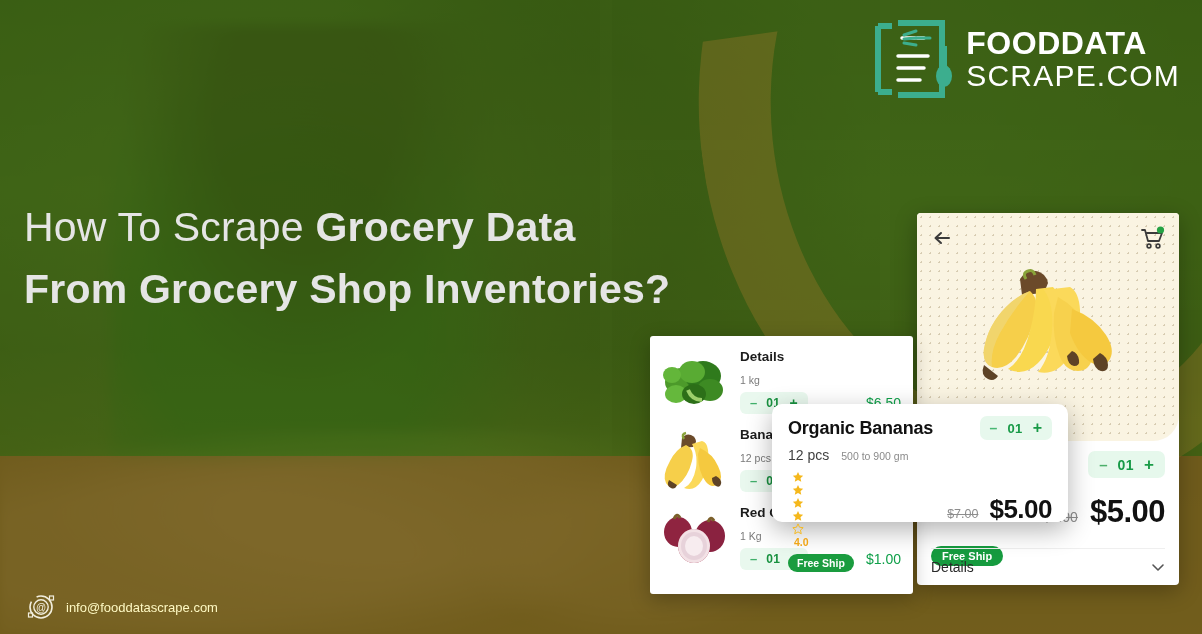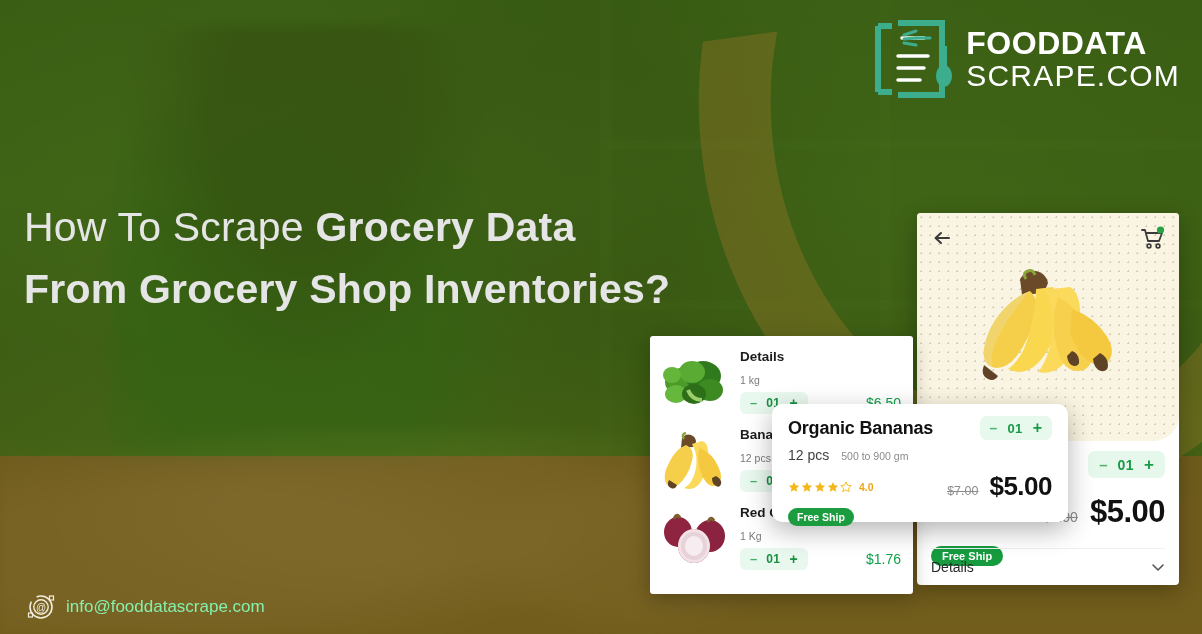--- a/index.html
+++ b/index.html
@@ -79,21 +79,21 @@
 
   
   .headline { position:absolute; left:24px; top:196px; }
   .hl-row { color:#e5e5e5; font-size:41px; line-height:62px; letter-spacing:.2px; white-space:nowrap; }
   .hl-light { font-weight:400; }
   .hl-bold { font-weight:bold; }
 
   
   .footer { position:absolute; left:26px; bottom:12px; display:flex; align-items:center; gap:24px; }
   .f-item { display:flex; align-items:center; gap:10px; }
-  .f-text { color:#86efac; font-size:17px; }
+  .f-text { color:#fef9c3; font-size:13px; }
   .f-icon { width:30px; height:30px; flex:0 0 auto; }
 
   
   .detail-panel {
     position:absolute; left:917px; top:213px; width:262px; height:372px;
     background:#ffffff; border-radius:4px; overflow:hidden;
     box-shadow:0 6px 22px rgba(0,0,0,.28);
   }
   .dp-hero {
     position:relative; height:228px;
@@ -166,21 +166,21 @@
     background:#e7f8ed; border-radius:7px; display:flex; align-items:center;
     gap:10px; padding:4px 10px;
   }
   .pu-step .m { color:#49b874; font-size:14px; font-weight:bold; line-height:1; }
   .pu-step .q { color:#189a47; font-size:13px; font-weight:bold; letter-spacing:.4px; }
   .pu-step .p { color:#189a47; font-size:16px; font-weight:bold; line-height:1; }
   .pu-meta { display:flex; align-items:baseline; gap:12px; margin-top:7px; }
   .pu-pcs { font-size:14px; color:#3f3f3f; }
   .pu-weight { font-size:10.5px; color:#8b8b8b;text-align:center; }
   .pu-row3 { display:flex; align-items:center; margin-top:8px; }
-  .stars { display:flex; align-items:flex-end; gap:1px; }
+  .stars { display:flex; align-items:center; gap:1px;flex-direction:column; }
   .star { width:12px; height:12px; }
   .rating { font-size:10.5px; color:#f0a515; margin-left:6px; font-weight:bold; }
   .pu-prices { margin-left:auto; display:flex; align-items:baseline; gap:11px; }
   .pu-old { font-size:12.5px; color:#8d8d8d; text-decoration:line-through; }
   .pu-new { font-size:26px; font-weight:bold; color:#111; letter-spacing:-.5px; }
   .pu-badge {
     display:inline-block; background:#1a9c3f; color:#fff; font-size:10.5px; font-weight:bold;
     border-radius:10px; padding:3px 9px; margin-top:6px;
   }
 </style>
@@ -364,21 +364,21 @@
       </div>
       <div class="lc-info">
         <div class="lc-name">Red Onion</div>
         <div class="lc-sub">1 Kg</div>
         <div class="lc-ctrl">
           <div class="lc-step">
             <span class="m">–</span>
             <span class="q">01</span>
             <span class="p">+</span>
           </div>
-          <span class="lc-price">$1.76</span>
+          <span class="lc-price">$1.00</span>
         </div>
       </div>
     </div>
   </div>
 
   <div class="popup">
     <div class="pu-top">
       <span class="pu-title">Organic Bananas</span>
       <div class="pu-step">
         <span class="m">–</span>

